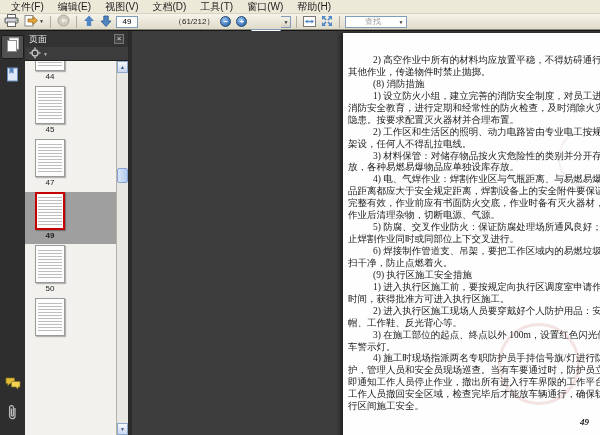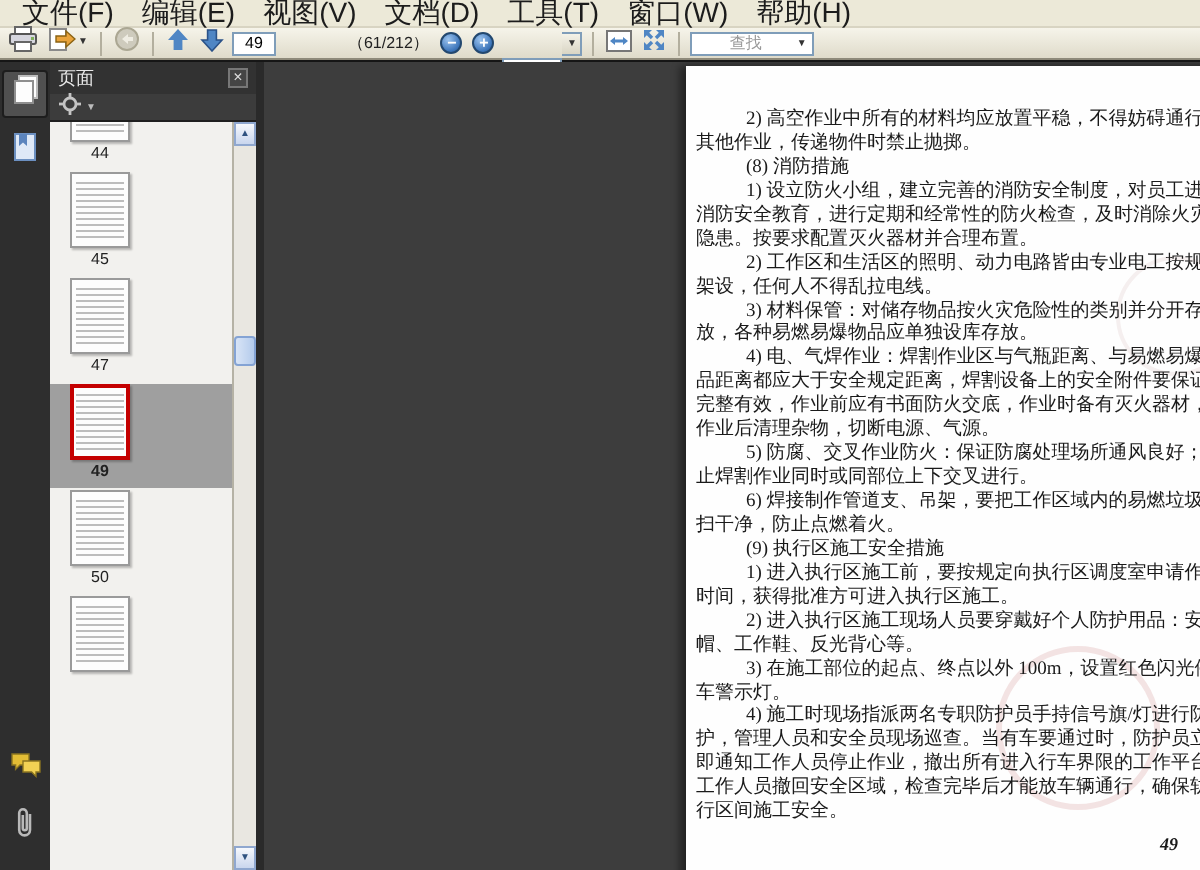--- a/index.html
+++ b/index.html
@@ -2,21 +2,21 @@
 <html><head>
 <meta charset="utf-8">
 <style>
   * { margin:0; padding:0; box-sizing:border-box; }
   html,body { width:600px; height:435px; overflow:hidden; background:#3d3d3d;
     font-family:"Liberation Sans","DejaVu Sans",sans-serif; }
 
   
   .menubar { height:14px; background:#ece9d8; border-bottom:1px solid #d8d4c2;
     display:flex; align-items:center; padding-left:4px; }
-  .menu-item { font-size:14px; color:#1c1c1c; padding:0 7px; cursor:default; line-height:13px; }
+  .menu-item { font-size:10px; color:#1c1c1c; padding:0 7px; cursor:default; line-height:13px; }
 
   
   .toolbar { height:16px; background:linear-gradient(#f6f4ea,#dfdbca);
     border-bottom:1px solid #8e8a7a; display:flex; align-items:center; padding:0 3px; gap:3px; }
   .tb-sep { width:1px; height:12px; background:#b3af9e; margin:0 2px; }
   .tb-btn { height:14px; display:flex; align-items:center; justify-content:center; padding:0 1px; }
   .tb-caret { font-size:5px; color:#333; line-height:1; padding-left:1px; }
   .tb-input { height:12px; border:1px solid #7f9db9; background:#fff; font-size:8px;
     text-align:center; font-family:"Liberation Sans",sans-serif; }
   .page-count { font-size:8px; color:#222; white-space:nowrap; padding:0 2px;margin-left:31px; }

